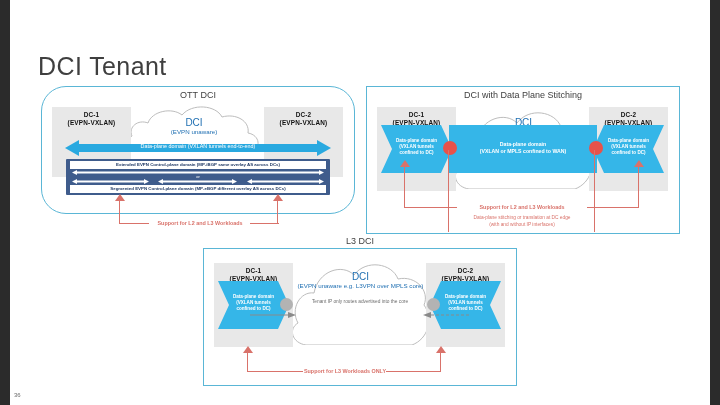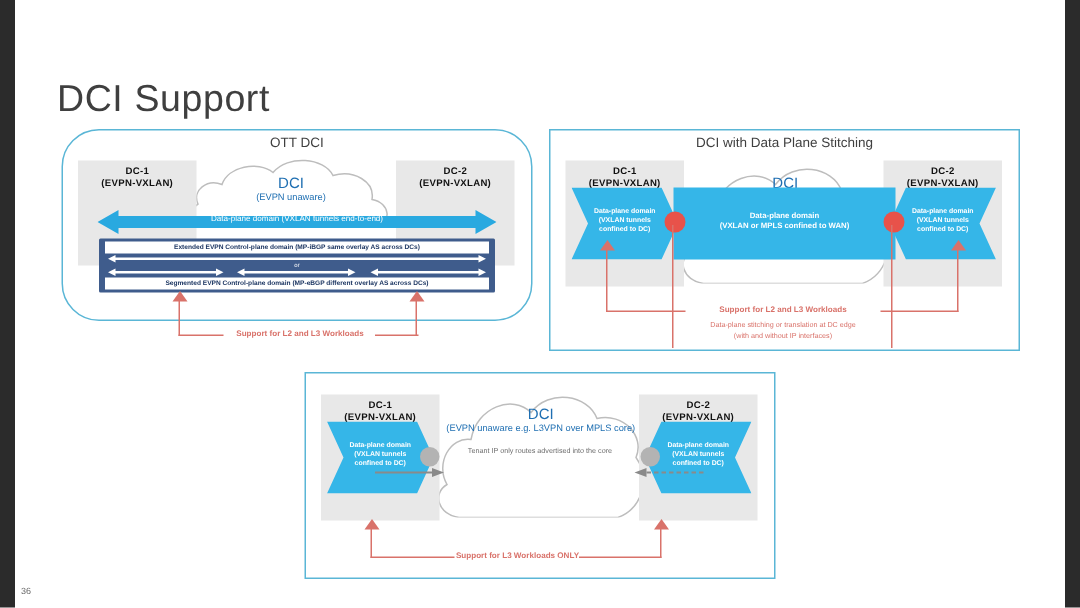--- a/index.html
+++ b/index.html
@@ -103,21 +103,21 @@
   .arrow-svg svg{display:block;overflow:visible;}
 </style>
 </head>
 <body>
 
 <div class="stage">
 
   <div class="rail left"></div>
   <div class="rail right"></div>
 
-  <div class="slide-title">DCI Support</div>
+  <div class="slide-title">DCI Tenant</div>
   <div class="page-num">36</div>
 
   <div class="panel" style="left:41px;top:86px;width:312px;height:126px;border-radius:25px;">
     <div class="panel-title">OTT DCI</div>
 
     <div class="cloud" style="left:82px;top:18px;width:140px;height:46px;">
       <svg width="140" height="46" viewBox="0 0 140 46">
         <path d="M14 46 C2 46 0 36 8 31 C4 22 14 14 24 18 C28 6 48 2 58 10
                  C68 -2 92 0 98 12 C112 8 126 16 124 28 C136 30 138 44 126 46 Z" fill="#ffffff" stroke="#bdbdbd" stroke-width="1"></path>
       </svg>
@@ -257,20 +257,21 @@
         <polygon points="5,0 10,7 0,7" fill="#d9726a"></polygon>
       </svg>
   </div>
   <div class="redline" style="left:404px;top:207px;width:53px;height:1.4px;"></div>
   <div class="redline" style="left:587px;top:207px;width:52px;height:1.4px;"></div>
   <div class="red-txt" style="left:457px;top:204px;width:130px;">Support for L2 and L3 Workloads</div>
   <div class="red-txt small" style="left:430px;top:214px;width:184px;">Data-plane stitching or translation at DC edge</div>
   <div class="red-txt small" style="left:430px;top:221px;width:184px;">(with and without IP interfaces)</div>
 
   <div class="panel" style="left:203px;top:248px;width:312px;height:136px;">
+    <div class="panel-title" style="top:-13px;">L3 DCI</div>
 
     <div class="cloud" style="left:84px;top:8px;width:145px;height:88px;">
       <svg width="145" height="88" viewBox="0 0 145 88">
         <path d="M18 88 C4 86 0 72 10 66 C2 52 12 34 26 36 C30 14 54 6 66 18
                  C78 2 104 6 110 22 C128 18 142 34 136 48 C146 62 140 82 124 88 Z" fill="#ffffff" stroke="#bdbdbd" stroke-width="1"></path>
       </svg>
       <div class="cloud-label" style="top:14px;">
         <span class="big">DCI</span>
         <span class="small">(EVPN unaware e.g. L3VPN over MPLS core)</span>
       </div>

